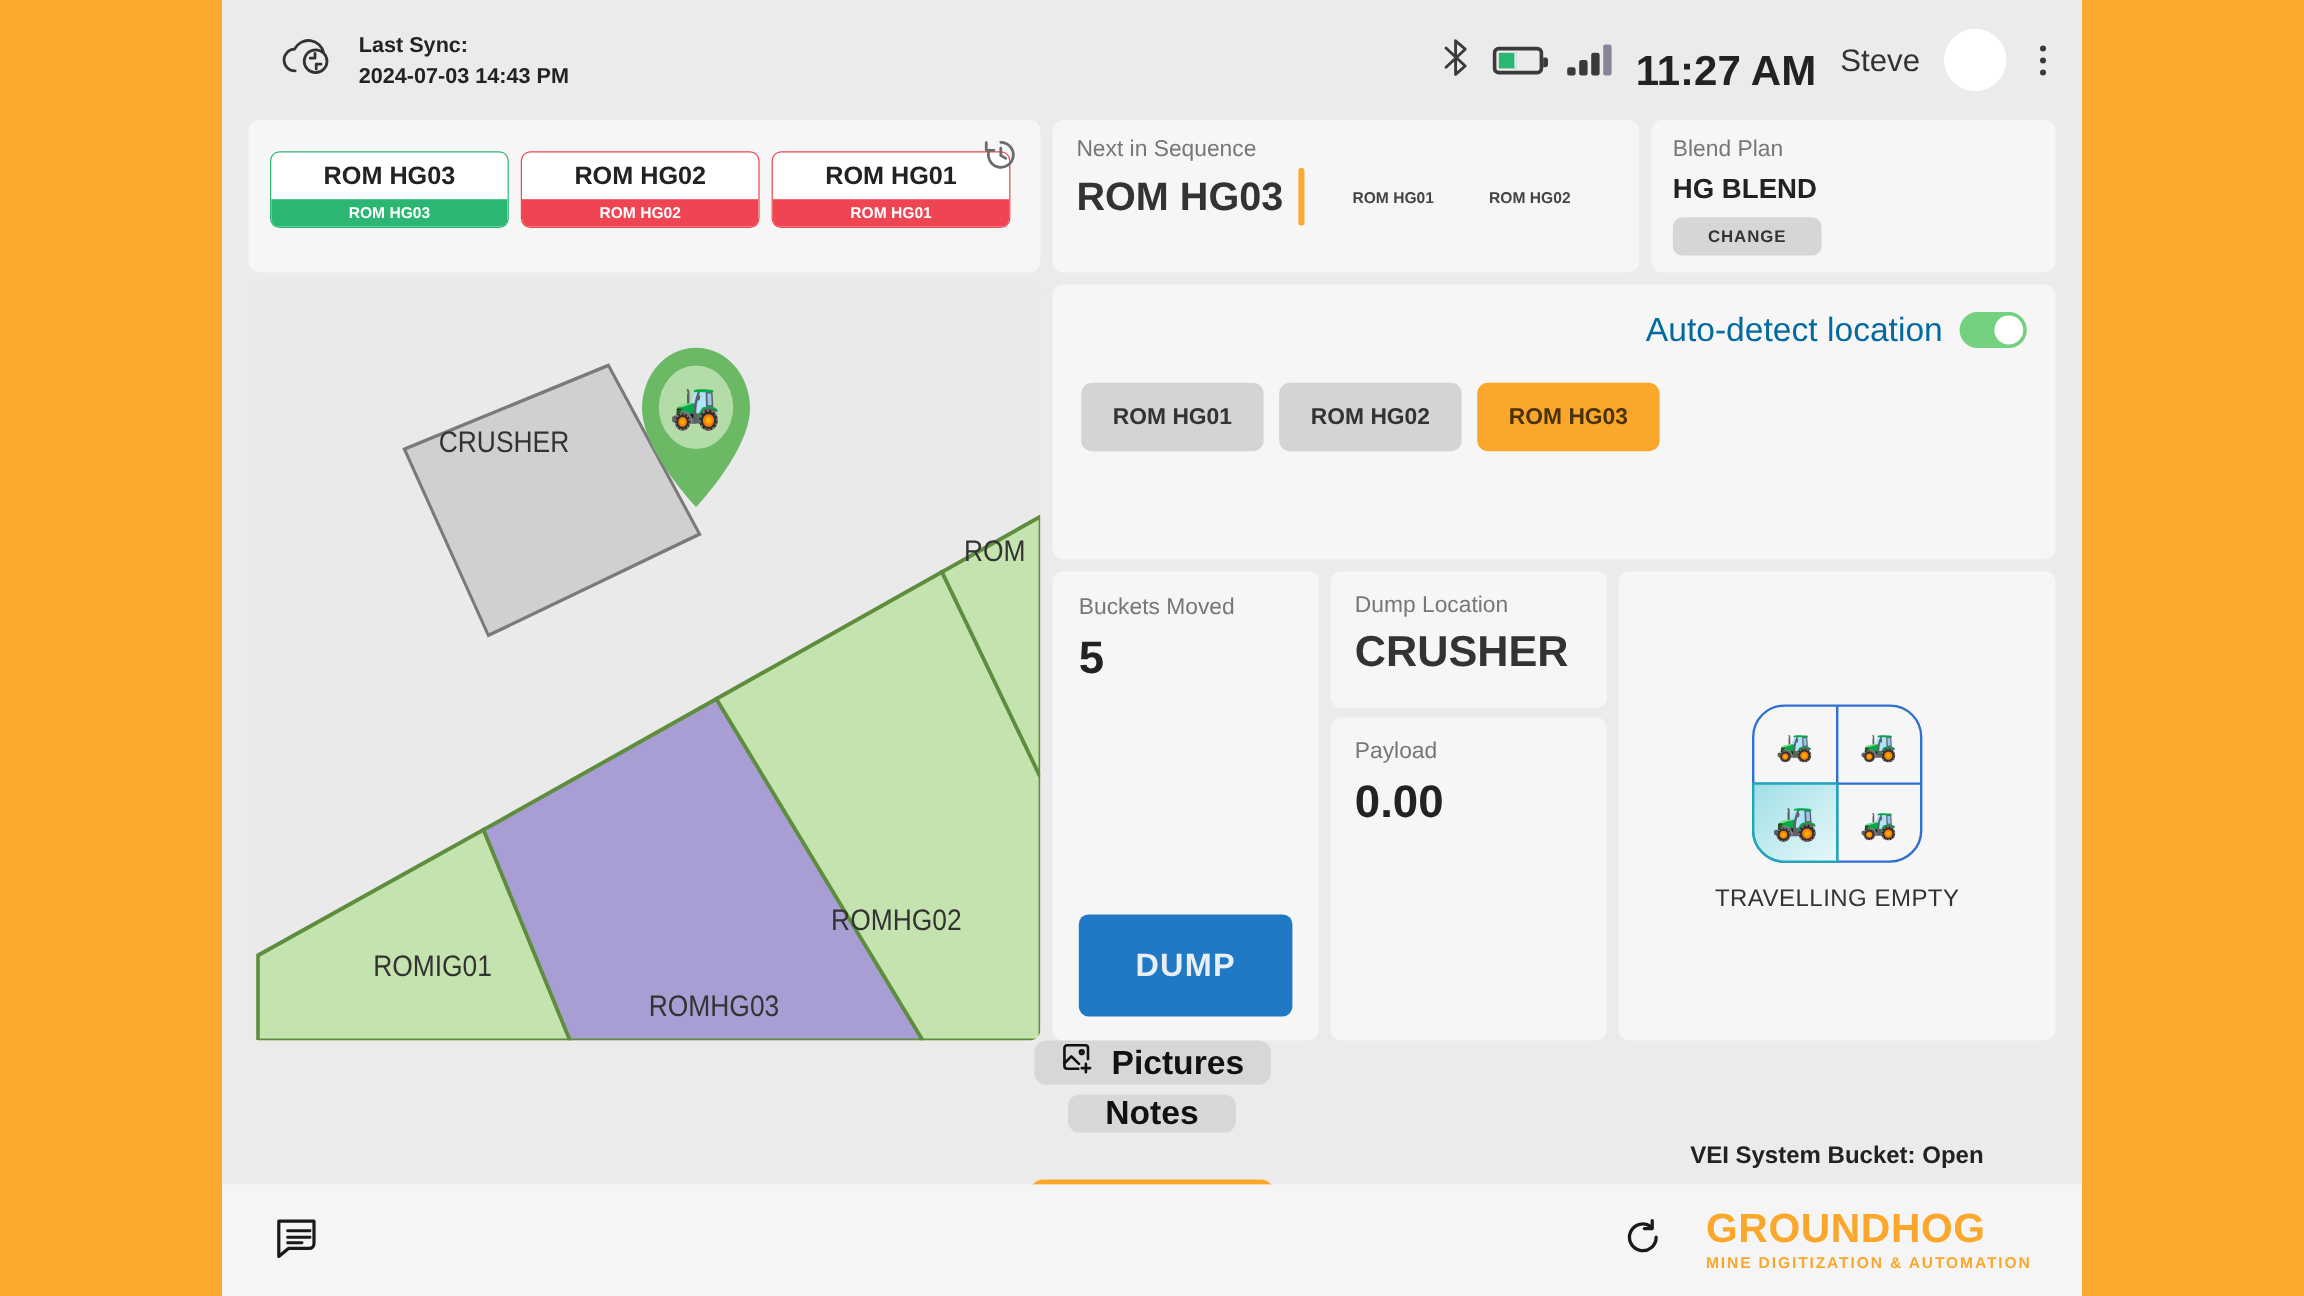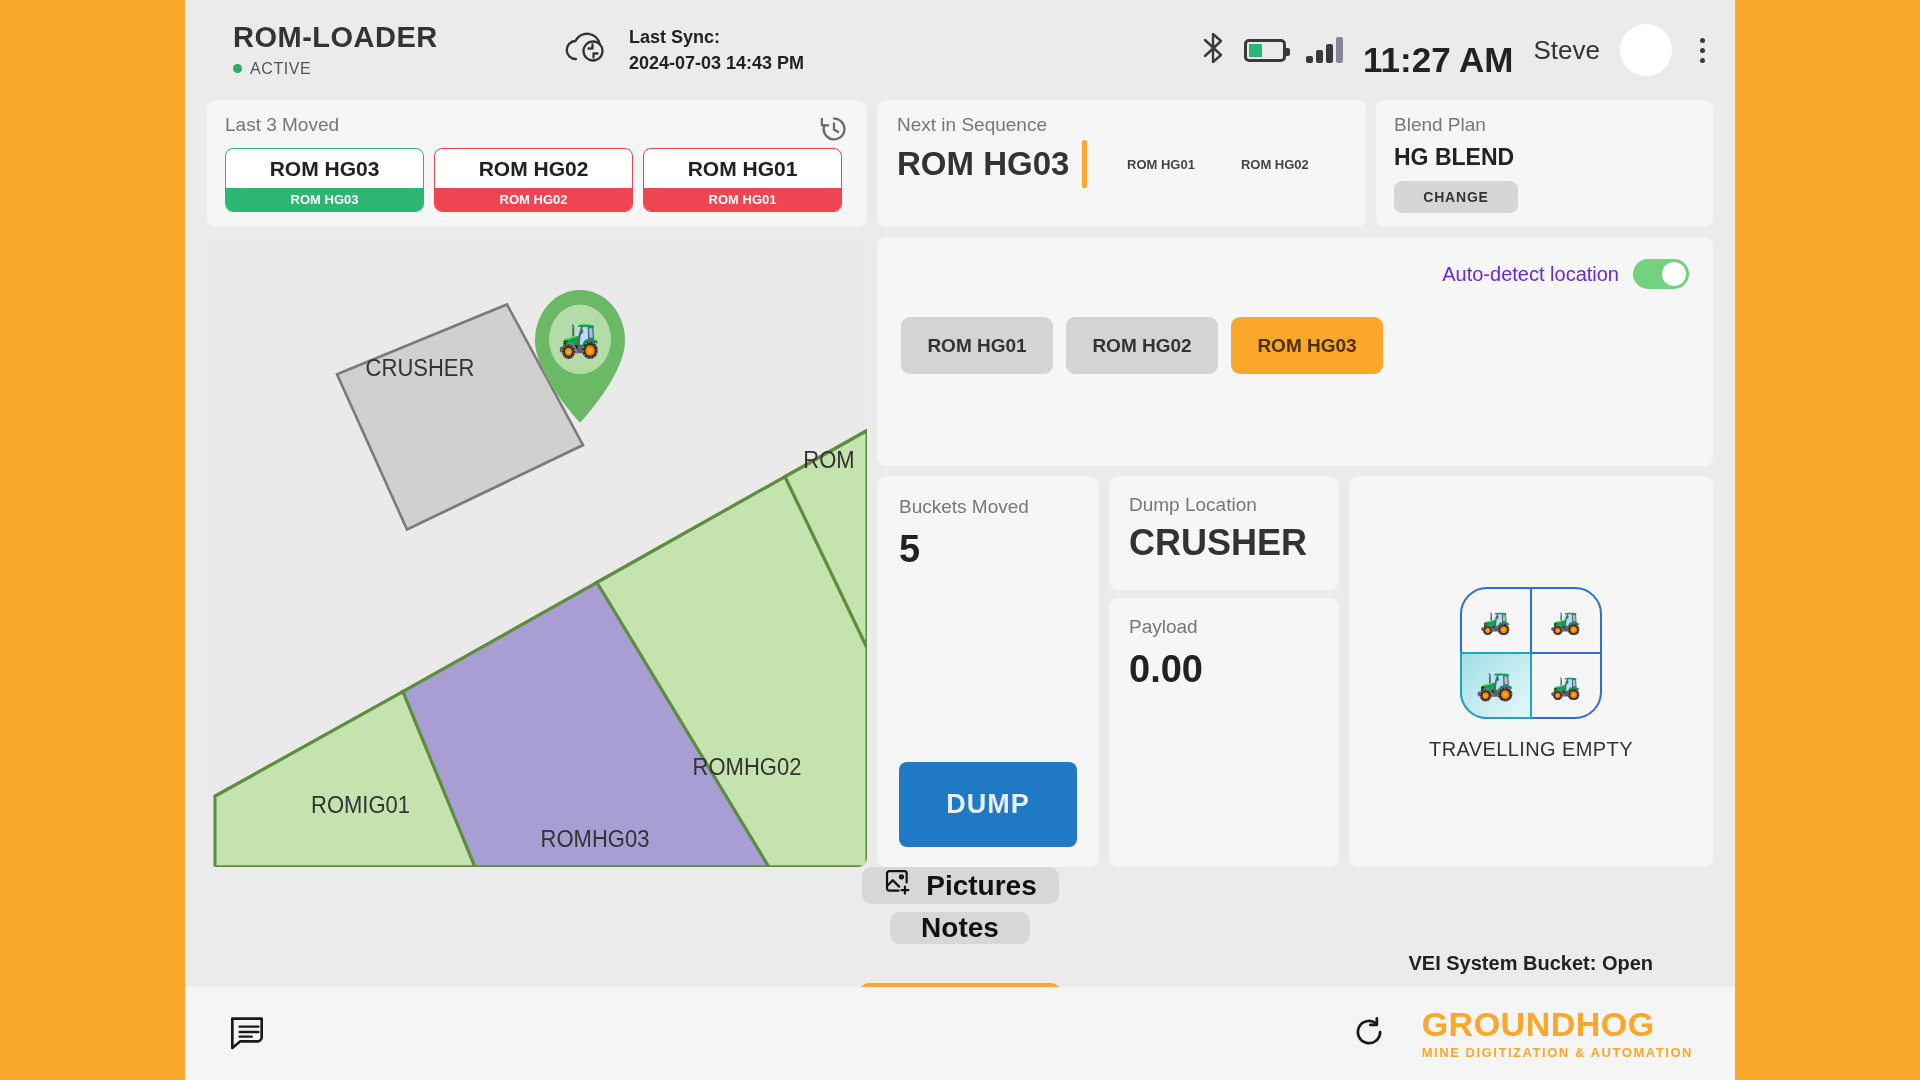--- a/index.html
+++ b/index.html
@@ -112,21 +112,21 @@
 
   .map-card { width: 660px; background: #eaeaea; border-radius: 9px; overflow: hidden; }
   .map-card svg { display: block; width: 100%; height: 100%; }
 
   .right-col { flex: 1; display: flex; flex-direction: column; gap: 10px; }
 
   .source-card { height: 229px; padding: 22px 24px; }
   .source-head { display: flex; align-items: center; }
   .source-q { font-size: 21px; color: #666; }
   .autodetect { margin-left: auto; display: flex; align-items: center; gap: 14px; }
-  .autodetect-label { font-size: 20px; color: #6d28d9; }
+  .autodetect-label { font-size: 28px; color: #0369a1; }
   .toggle {
     width: 56px; height: 30px; border-radius: 15px; background: #74d180;
     position: relative; cursor: pointer;
   }
   .toggle i {
     position: absolute; right: 3px; top: 3px; width: 24px; height: 24px;
     border-radius: 50%; background: #fff;
   }
   .source-btns { display: flex; gap: 13px; margin-top: 28px; }
   .src-btn {
@@ -191,27 +191,20 @@
     font-size: 13px; font-weight: bold; color: #FBA72B; letter-spacing: 1.55px;
     margin-top: 4px;
   }
 </style>
 </head>
 <body>
 
 <div id="app">
 
   <div id="header">
-    <div class="brand">
-      <div class="brand-title">ROM-LOADER</div>
-      <div class="brand-status">
-        <span class="dot-active"></span>
-        <span>ACTIVE</span>
-      </div>
-    </div>
 
     <div class="sync-block">
       <span>
         <svg width="48" height="40" viewBox="0 0 48 40" fill="none" stroke="#333" stroke-width="2.3">
           <path d="M13 31a9 9 0 0 1-.6-18 13 13 0 0 1 24.4 3.2" stroke-linecap="round"></path>
           <path d="M26 31a8.5 8.5 0 1 0 0-17 8.5 8.5 0 0 0 0 17" stroke="none" fill="none"></path>
           <circle cx="30" cy="23" r="9.5"></circle>
           <path d="M25.5 20.5h4v-4M34.5 25.5h-4v4" stroke-linecap="round" stroke-linejoin="round"></path>
         </svg>
       </span>
@@ -245,21 +238,20 @@
           <span></span>
       </span>
     </div>
   </div>
 
   <div id="body">
 
     <div class="row-top">
 
       <div class="card last3">
-        <div class="card-label">Last 3 Moved</div>
         <span class="history-icon">
           <svg width="30" height="30" viewBox="0 0 26 26" fill="none" stroke="#6b6b6b" stroke-width="2" stroke-linecap="round">
             <path d="M13 4a9 9 0 1 1-8.3 5.6"></path>
             <path d="M2.5 4.2v5.6h5.6" stroke-linejoin="round"></path>
             <path d="M13 8.2v5.3l3.6 2.1"></path>
           </svg>
         </span>
         <div class="chips">
           <div class="chip green">
             <div class="chip-top">ROM HG03</div>

